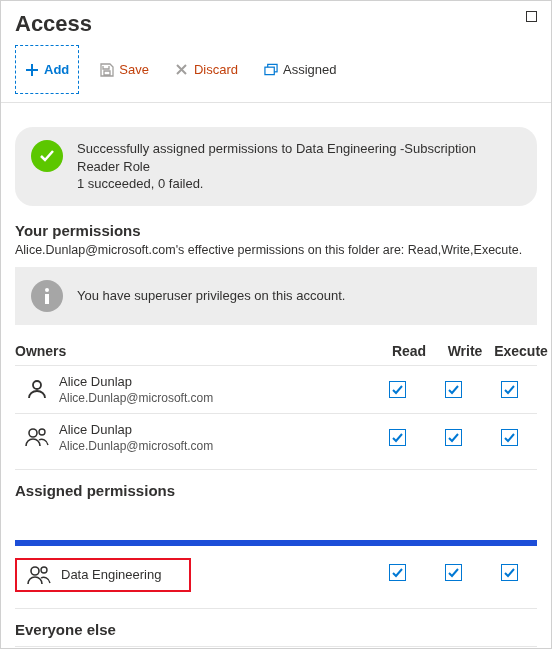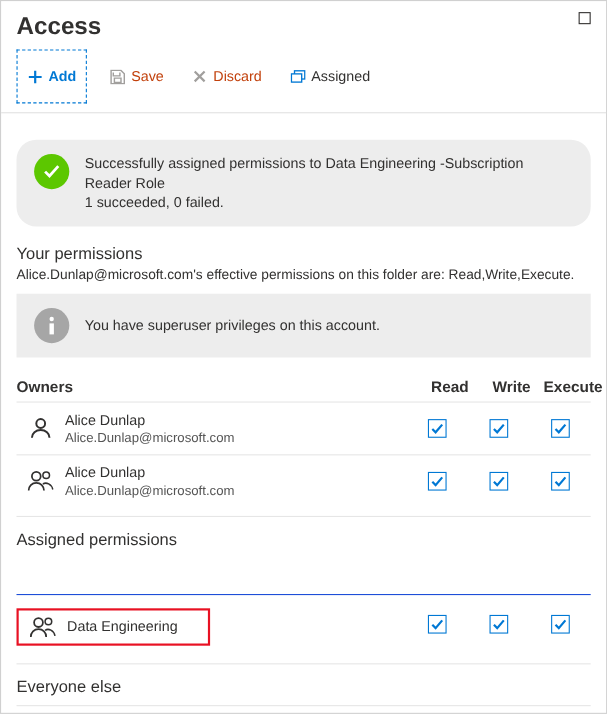--- a/index.html
+++ b/index.html
@@ -75,21 +75,21 @@
   }
   .banner .circle {
     width: 32px; height: 32px; border-radius: 50%;
     display: flex; align-items: center; justify-content: center;
     flex: 0 0 32px;
   }
   .banner.success .circle { background: #5cc700; }
   .banner .msg { font-size: 13px; color: #323130; line-height: 1.35; }
   .section-title {
     font-size: 15px;
-    font-weight: 400;
+    font-weight: 700;
     margin: 8px 14px 4px 14px;
   }
   .subtext {
     font-size: 12.5px;
     color: #323130;
     margin: 0 14px 10px 14px;
   }
   .info-banner {
     display: flex;
     align-items: center;
@@ -297,21 +297,21 @@
             </svg>
           </div>
         </div>
       </div>
     </div>
   <div class="sep"></div>
 
   <div class="section-block">
     <div class="section-title">Assigned permissions</div>
     <div id="assigned-rows">
-        <div class="row" style="border-top:1px solid #1d4ed8;margin-top:41px;">
+        <div class="row" style="border-top:6px solid #1d4ed8;margin-top:41px;">
           <div class="assigned-row" style="display:flex;align-items:center;flex:0 0 176px;">
             <div class="icon">
               <svg width="24" height="20" viewBox="0 0 24 20">
                 <circle cx="8" cy="6" r="4" fill="none" stroke="#323130" stroke-width="1.6"></circle>
                 <path d="M1 19c0-4 3-7 7-7s7 3 7 7" fill="none" stroke="#323130" stroke-width="1.6"></path>
                 <circle cx="17" cy="5" r="3" fill="none" stroke="#323130" stroke-width="1.4"></circle>
                 <path d="M14 13c3-2 8 0 9 5" fill="none" stroke="#323130" stroke-width="1.4"></path>
               </svg>
             </div>
             <div class="nameblock">

